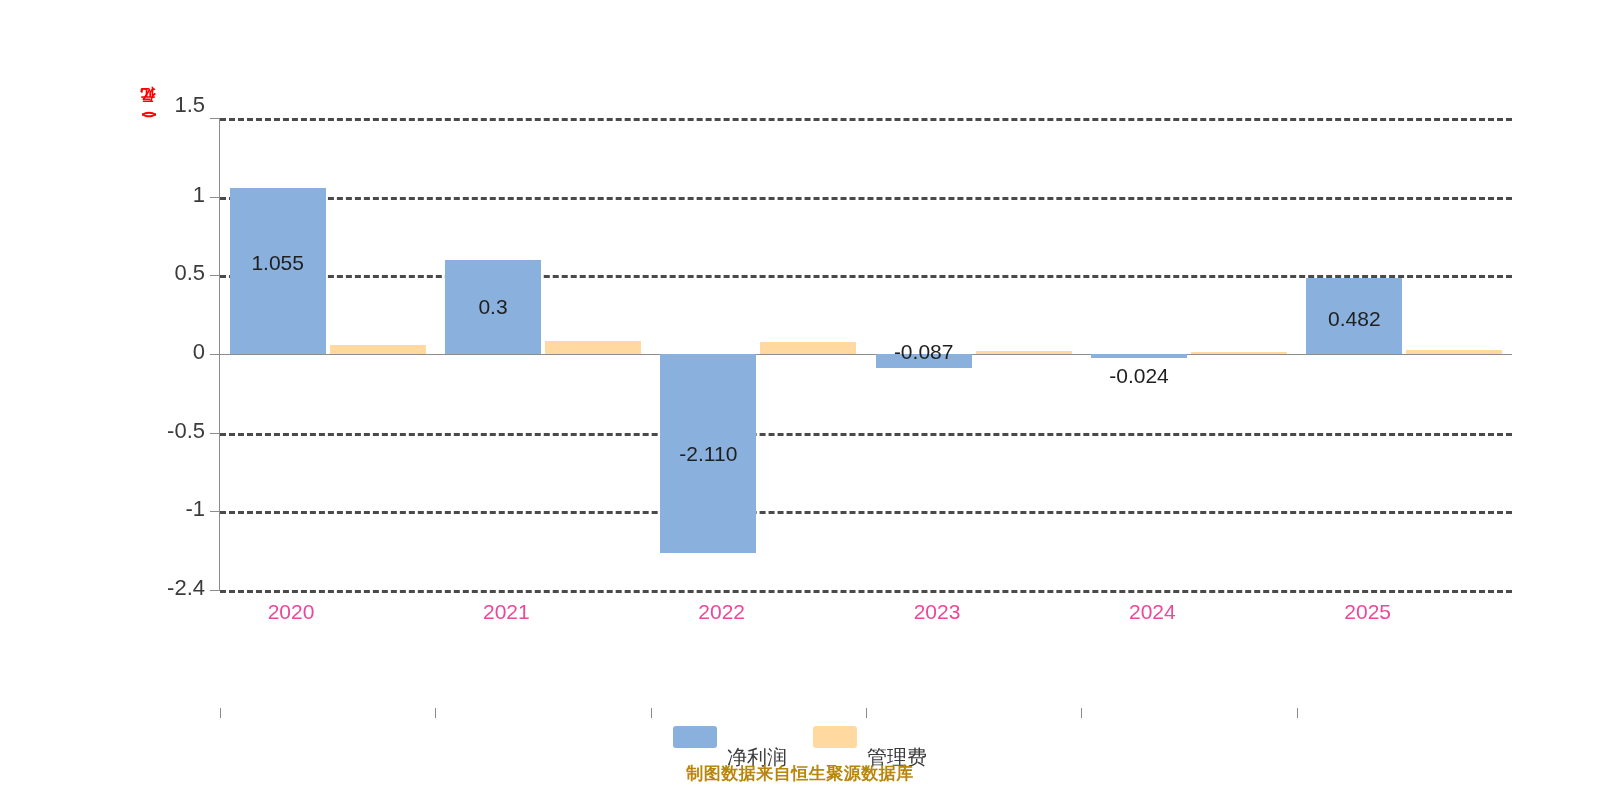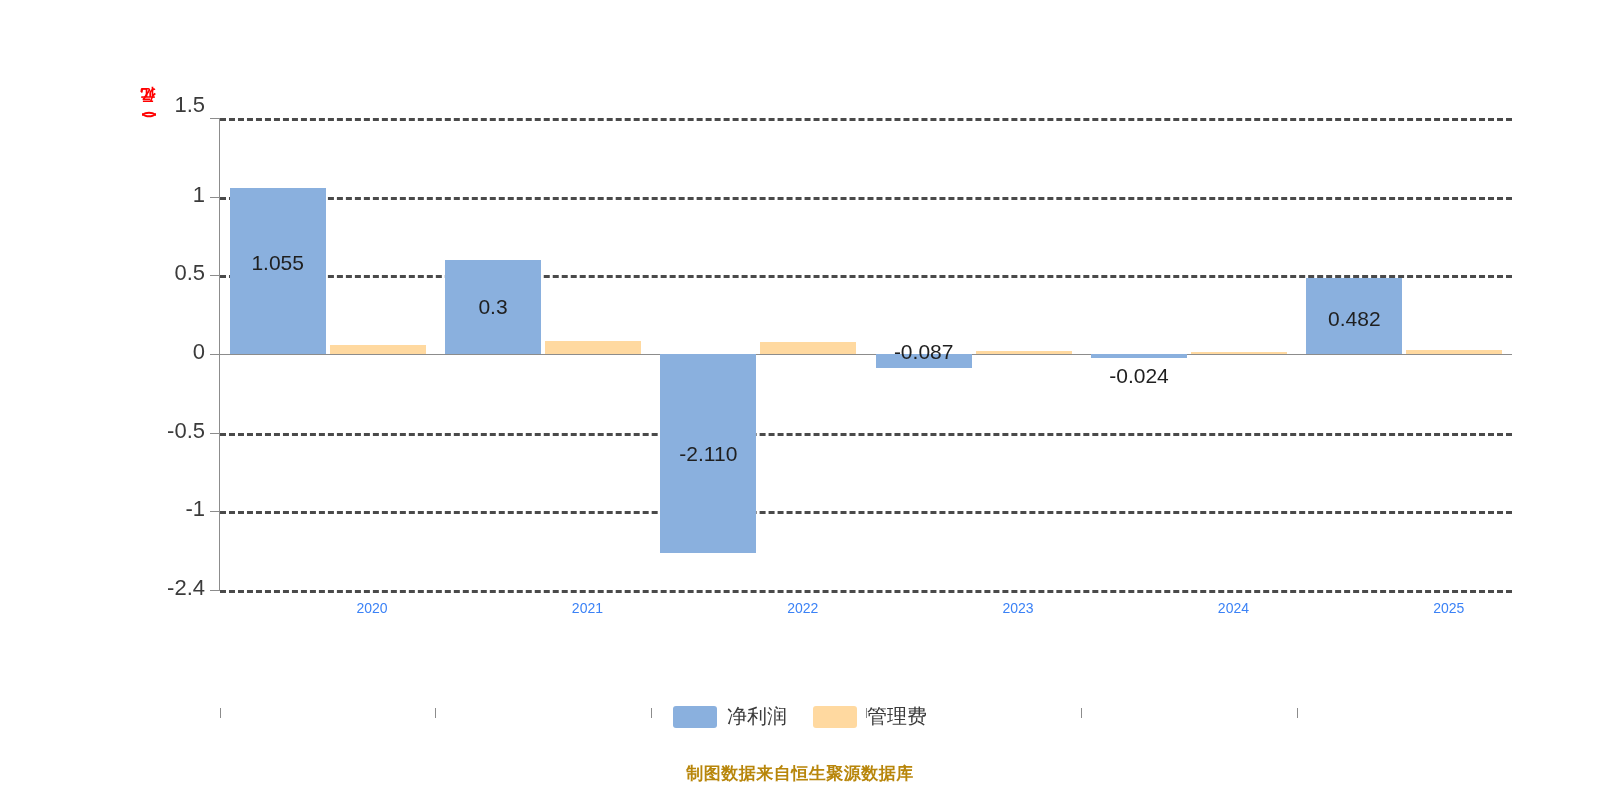--- a/index.html
+++ b/index.html
@@ -23,42 +23,42 @@
   }
 
   .yaxis-unit{
     position:absolute;left:140px;top:112px;width:22px;
     font-size:15px;color:#ff0000;font-weight:bold;line-height:1.0;
     writing-mode:vertical-rl;transform:rotate(180deg);letter-spacing:-1px;
   }
 
   .xtick{position:absolute;top:590px;width:1px;height:10px;background:#8c8c8c;}
   .xtick-label{
-    position:absolute;top:600px;width:120px;margin-left:-60px;text-align:right;
-    font-size:14px;color:#3b82f6;
+    position:absolute;top:600px;width:120px;margin-left:-60px;text-align:left;
+    font-size:21px;color:#ec4899;
   }
 
   .bar{position:absolute;}
   .bar.net{background:#8ab0de;}
   .bar.mgmt{background:#ffd9a0;}
 
   .bar-label{
     position:absolute;font-size:21px;color:#1f1f1f;white-space:nowrap;
     text-align:center;
   }
 
   .legend{
     position:absolute;left:0;top:703px;width:1600px;
     display:flex;justify-content:center;align-items:center;gap:26px;
   }
   .legend-item{display:flex;align-items:center;gap:10px;}
   .legend-swatch{width:44px;height:22px;border-radius:3px;}
   .legend-swatch.net{background:#8ab0de;}
   .legend-swatch.mgmt{background:#ffd9a0;}
-  .legend-text{font-size:20px;color:#3b3b3b;}
+  .legend-text{font-size:20px;color:#3b3b3b;margin-top:41px;}
 
   .footer{
     position:absolute;left:0;top:762px;width:1600px;text-align:center;
     font-size:17px;font-weight:bold;color:#b8860b;letter-spacing:.5px;
   }
 </style>
 </head>
 <body>
 
 <div class="page">

